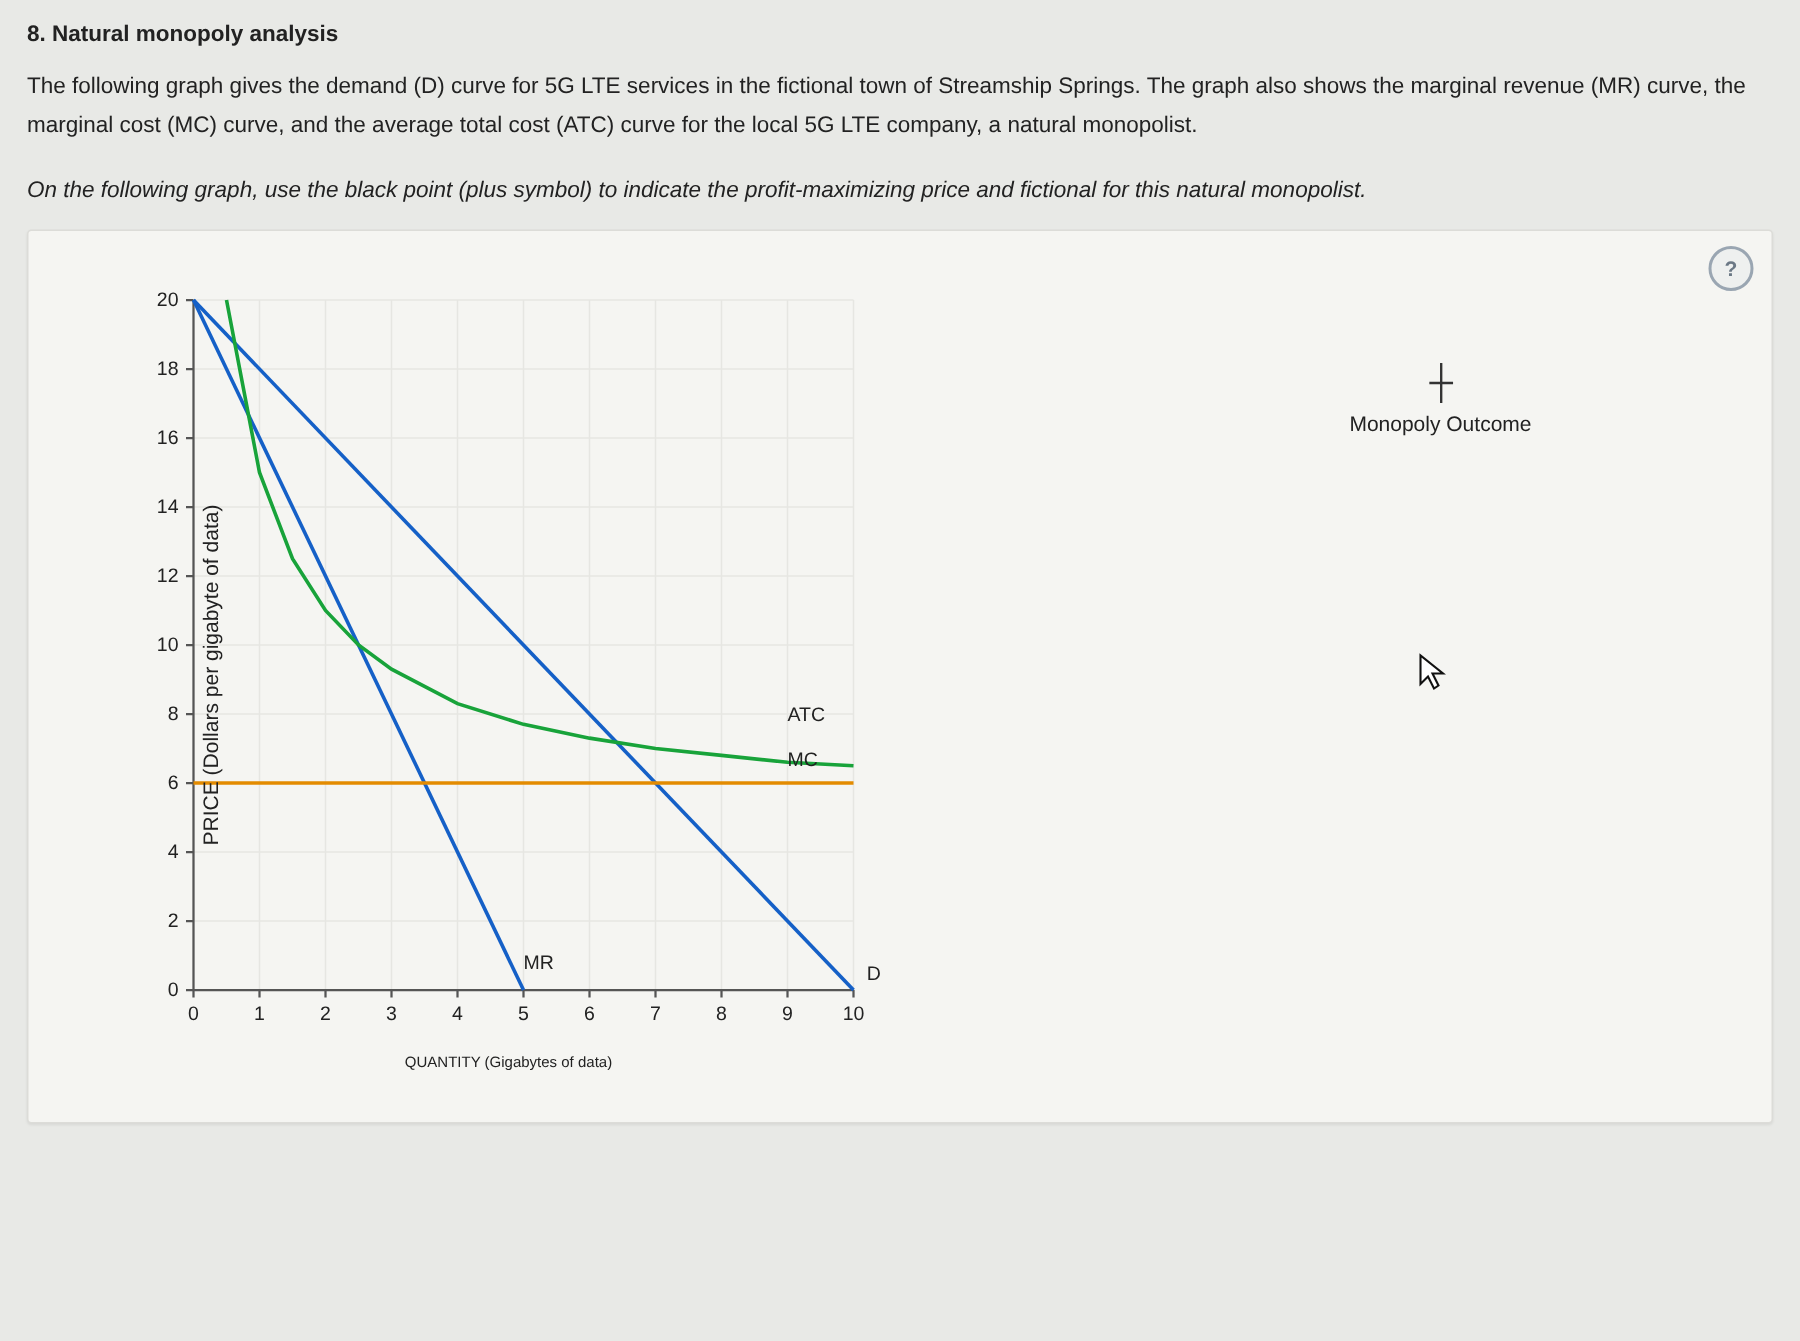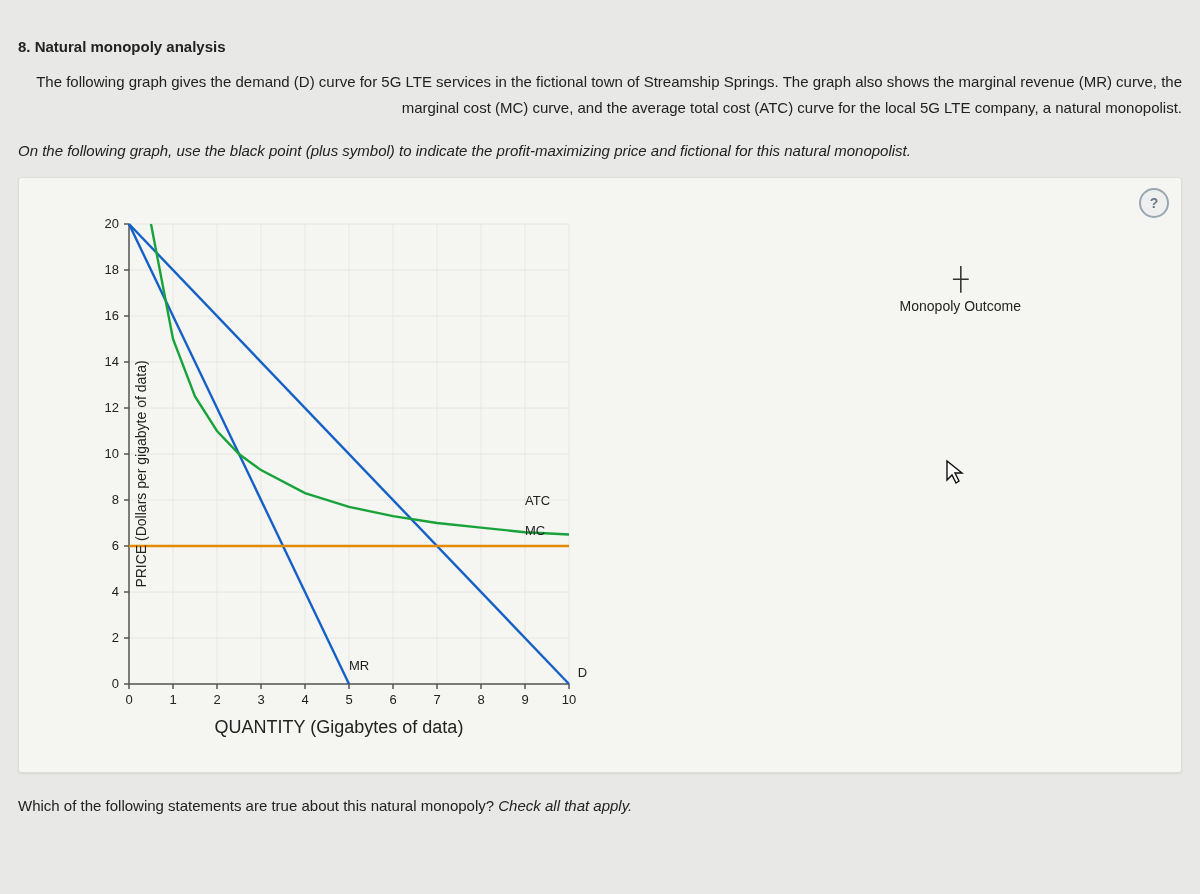--- a/index.html
+++ b/index.html
@@ -10,27 +10,25 @@
     color: #222;
     width: 1200px;
   }
   .page {
     padding: 14px 18px 18px 18px;
   }
   .q-title {
     font-weight: bold;
     font-size: 15px;
     margin-bottom: 14px;
-    margin-top: 24px;
   }
   .q-body {
     font-size: 15px;
     line-height: 1.7;
     margin-bottom: 22px;
-    text-align: right;
   }
   .q-instruction {
     font-style: italic;
     font-size: 15px;
     margin-bottom: 18px;
   }
   .chart-card {
     background: #f5f5f2;
     border: 1px solid #dcdcd8;
     border-radius: 3px;
@@ -93,21 +91,21 @@
     transform: translateY(-50%) rotate(-90deg);
     transform-origin: center;
     font-size: 14px;
     white-space: nowrap;
   }
   .axis-label-x {
     position: absolute;
     bottom: -4px;
     left: 50%;
     transform: translateX(-50%);
-    font-size: 18px;
+    font-size: 10px;
   }
   .tick-text { font-size: 13px; fill: #222; }
   .grid-line { stroke: #e6e6e2; stroke-width: 1; }
   .axis-line { stroke: #555; stroke-width: 1.5; }
   .curve-d   { stroke: #1560c7; stroke-width: 2.4; fill: none; }
   .curve-mr  { stroke: #1560c7; stroke-width: 2.4; fill: none; }
   .curve-mc  { stroke: #e38b00; stroke-width: 2.4; fill: none; }
   .curve-atc { stroke: #18a33a; stroke-width: 2.4; fill: none; }
   .curve-lbl { font-size: 13px; fill: #222; }
   .q-after {
@@ -214,16 +212,13 @@
           <path d="M50 332 L490 332" class="curve-mc"></path>
           <path d="M72 10 L94 125 L116 182.5 L138 216.99999999999997 L160 240 L182 256.1 L226 279.1 L270 292.9 L314 302.1 L358 309 L402 313.6 L446 318.20000000000005 L490 320.5" class="curve-atc"></path>
           <text x="498.8" y="463.1" class="curve-lbl">D</text>
           <text x="270" y="456.2" class="curve-lbl">MR</text>
           <text x="446" y="320.5" class="curve-lbl">MC</text>
           <text x="446" y="290.6" class="curve-lbl">ATC</text>
         </svg>
     </div>
   </div>
 
-  <div class="q-after">
-    <span>Which of the following statements are true about this natural monopoly? </span><span class="hint">Check all that apply.</span>
-  </div>
 </div>
 
 </body></html>

